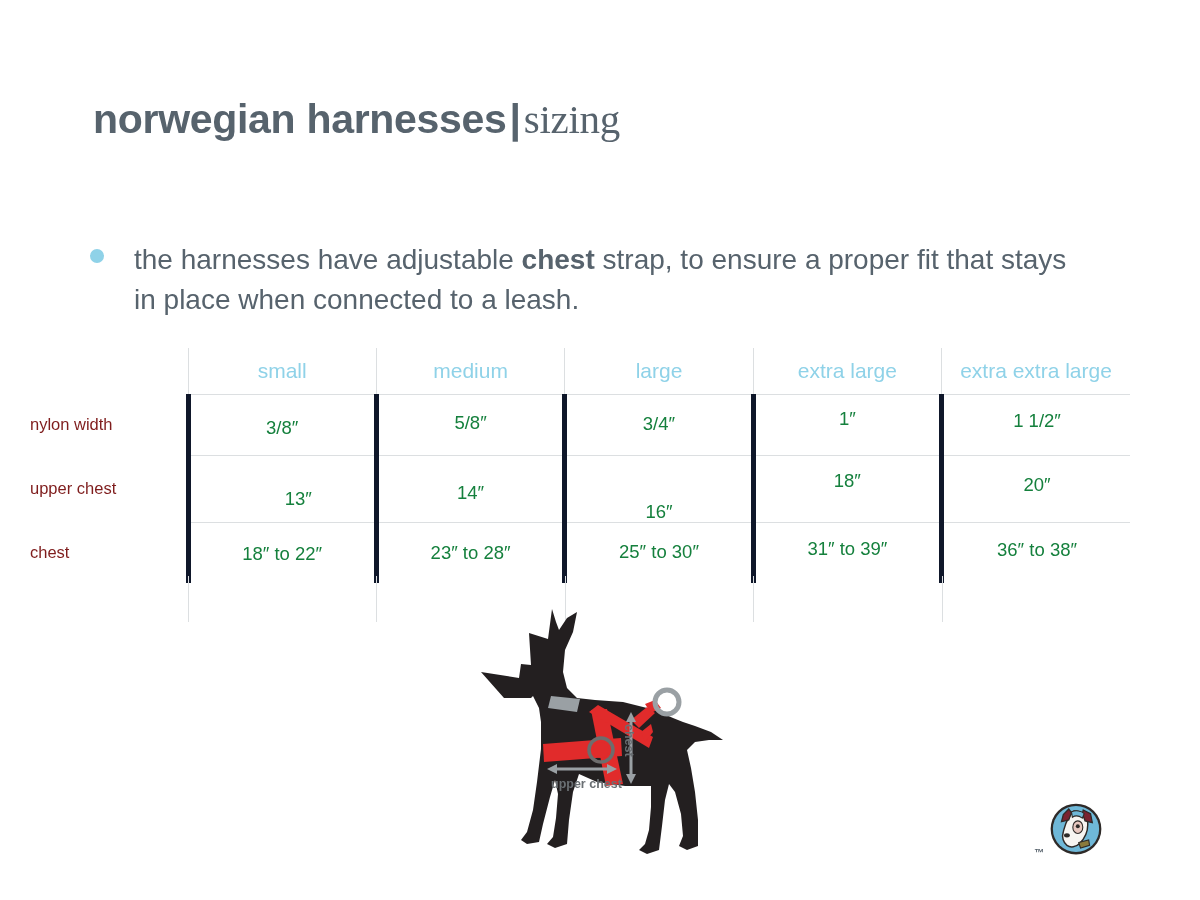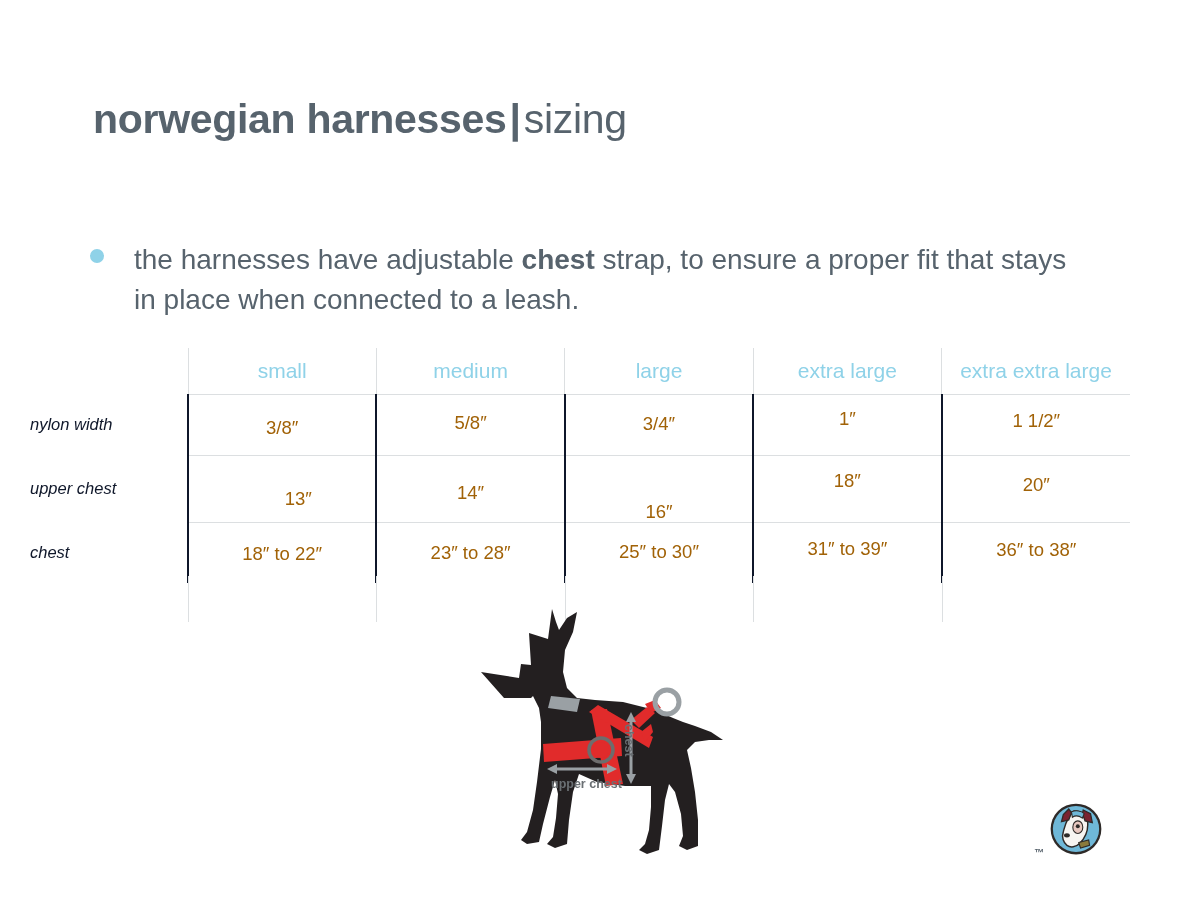--- a/index.html
+++ b/index.html
@@ -19,21 +19,21 @@
     left: 93px;
     top: 96px;
     font-size: 41px;
     line-height: 1.15;
     color: #57636d;
     white-space: nowrap;
     letter-spacing: -0.3px;
   }
   .title .bold { font-weight: 700; }
   .title .pipe { font-weight: 700; padding: 0 3px; }
-  .title .light { font-weight: 300; }
+  .title .light { font-weight: 300; font-family: Liberation Serif, serif; }
 
   
   .bullet-row {
     position: absolute;
     left: 90px;
     top: 240px;
     width: 990px;
     display: flex;
     align-items: flex-start;
   }
@@ -93,34 +93,33 @@
   .hdr-cell.last { overflow: visible; }
   .hdr-blank {
     height: 46px;
     border: none;
   }
 
   .row-label {
     text-align: left;
     font-size: 16.5px;
     font-weight: 700;
-    color: #0f172a;
+    color: #7f1d1d;
     white-space: nowrap;
     padding-left: 10px;
     border: none;
-    font-style: italic;
   }
   .data-cell {
     height: 61px;
     text-align: center;
     font-size: 18.5px;
-    color: #a16207;
+    color: #15803d;
     white-space: nowrap;
     border-bottom: 1px solid #dcdfe1;
-    border-left: 2px solid #0f172a;
+    border-left: 5px solid #0f172a;
     font-weight: 300;
   }
   .tbl tr.last-row .data-cell { border-bottom: none; }
 
   
   .nudge-0 { transform: translateY(3px); }
   .nudge-1 { transform: translateY(-2px); }
   .nudge-2 { transform: translateY(-1px); }
   .nudge-3 { transform: translateY(-6px); }
   .nudge-4 { transform: translateY(-4px); }

